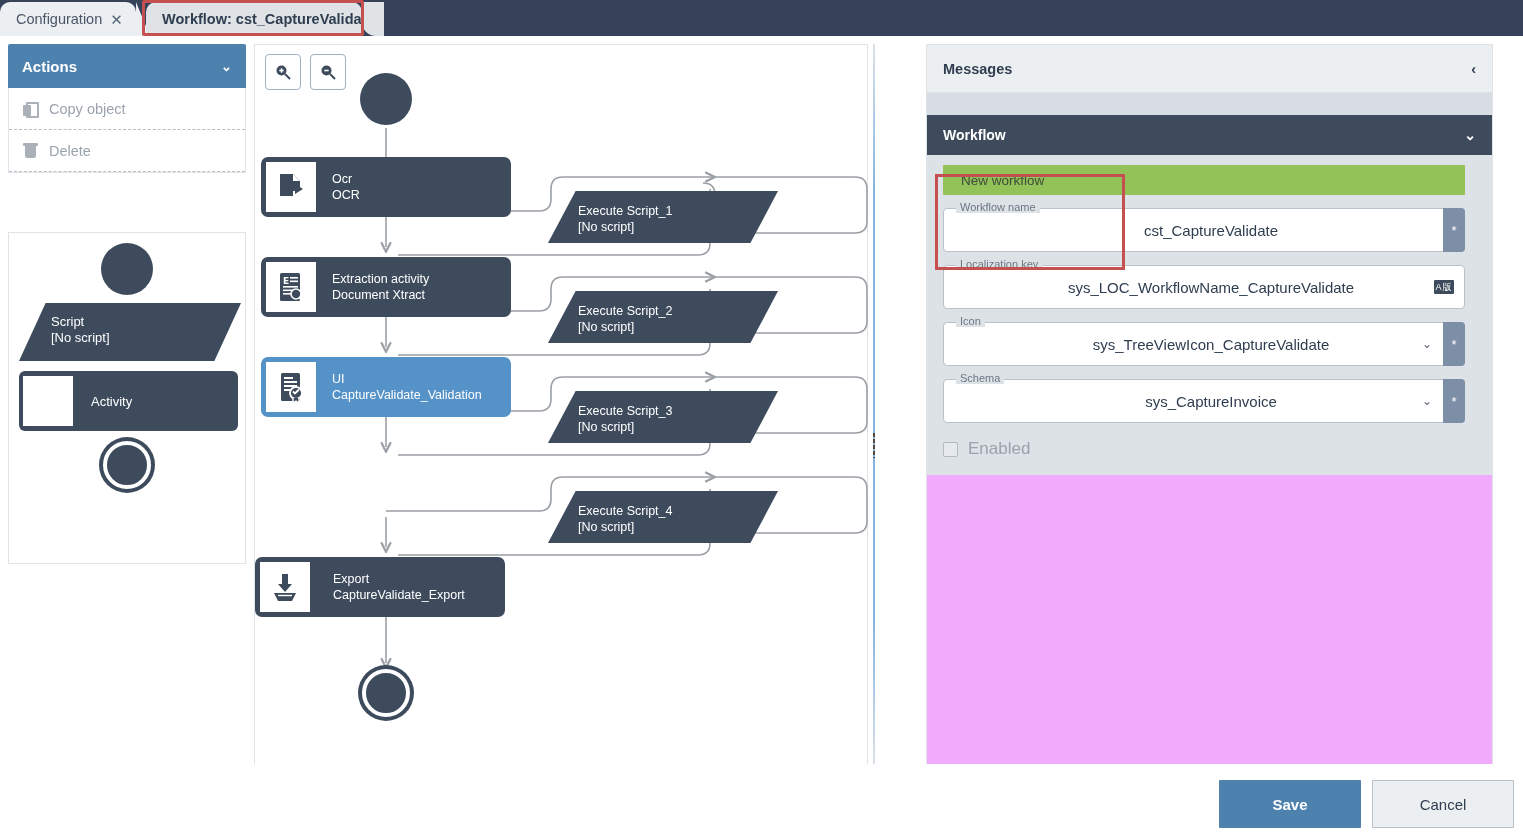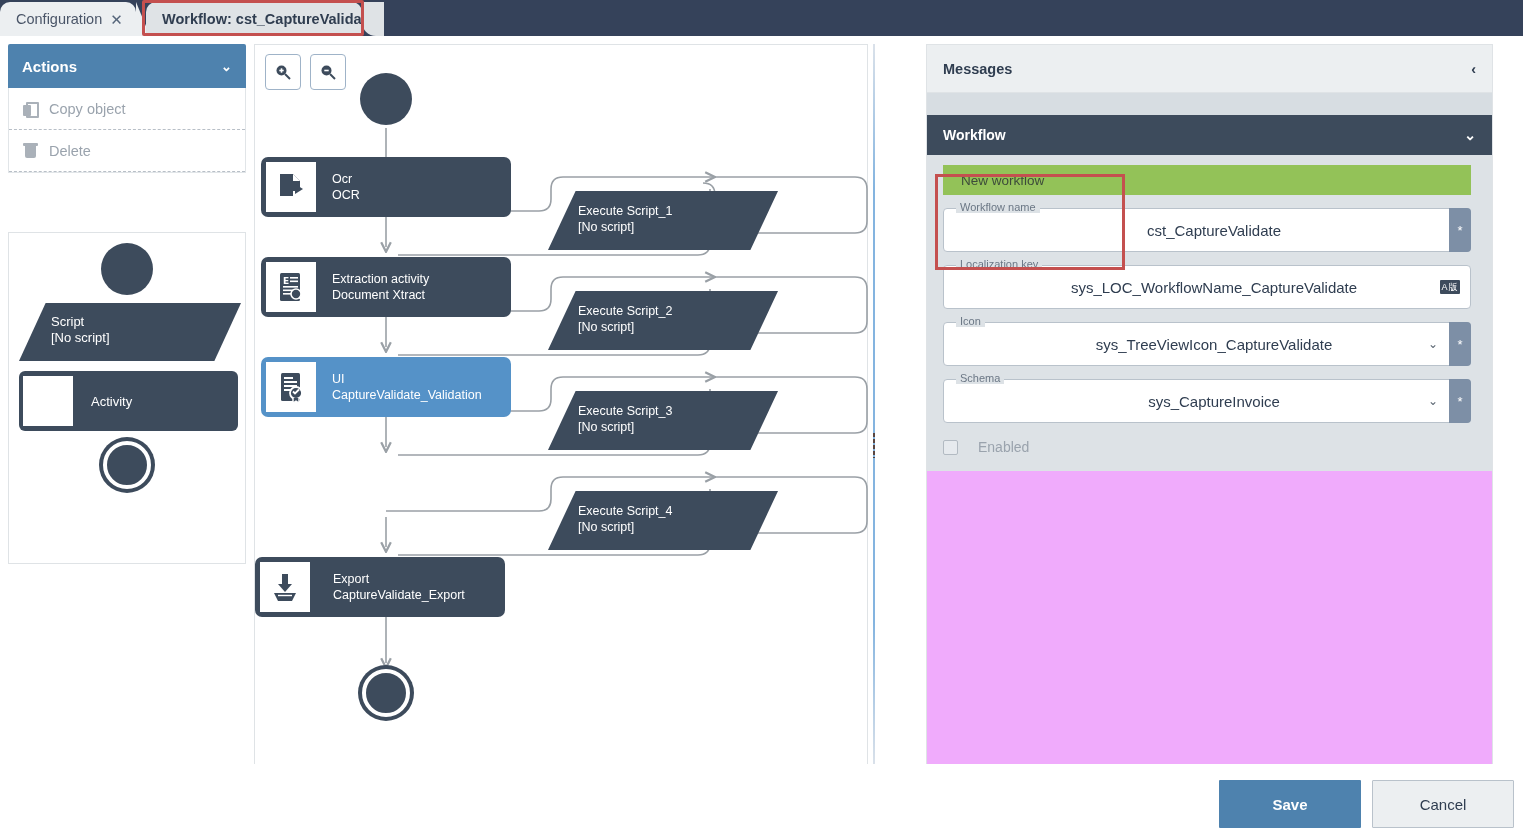--- a/index.html
+++ b/index.html
@@ -137,21 +137,21 @@
   .node.selected { background: #5592c8; }
   .node .nicon {
     width: 50px; height: 50px; background: #ffffff; margin-left: 5px; flex: 0 0 50px;
     display: flex; align-items: center; justify-content: center;
   }
   .node .ntext { margin-left: 16px; font-size: 12.5px; line-height: 16px; }
   .node .ntext .l1 { }
   .node .ntext .l2 { }
 
   .script-node {
-    position: absolute; width: 230px; height: 59px; background: #3d4b5c;
+    position: absolute; width: 230px; height: 52px; background: #3d4b5c;
     color: #ffffff; font-size: 12.5px; line-height: 16px;
     padding: 12px 0 0 30px;
     clip-path: polygon(12% 0, 100% 0, 88% 100%, 0 100%);
   }
 
   .start-circle {
     position: absolute; width: 52px; height: 52px; border-radius: 50%; background: #3d4b5c;
   }
   .end-circle {
     position: absolute; width: 48px; height: 48px; border-radius: 50%;
@@ -183,21 +183,21 @@
     justify-content: space-between; padding: 0 16px;
     font-size: 14.5px; font-weight: bold; color: #2f3d50;
     border-bottom: 1px solid #dfe3e6;
   }
   .panel-gap { height: 22px; background: #d7dde2; }
   .section-head {
     height: 40px; background: #3d4b5c; color: #ffffff;
     display: flex; align-items: center; justify-content: space-between;
     padding: 8px 16px; font-size: 14px; font-weight: bold;
   }
-  .section-body { background: #dde2e6; padding: 10px 21px 16px 16px; }
+  .section-body { background: #dde2e6; padding: 10px 27px 16px 16px; }
 
   .banner {
     height: 30px; background: #93c258; color: #3d4b3a; font-size: 13.5px;
     display: flex; align-items: center; padding-left: 18px;
   }
 
   .field {
     position: relative; margin-top: 13px; height: 44px;
     background: #ffffff; border: 1px solid #b9c2cb; border-radius: 4px;
     display: flex; align-items: center; justify-content: center;
@@ -219,22 +219,22 @@
     position: absolute; right: 10px; width: 20px; height: 14px; background: #3d4b5c;
     color: #ffffff; font-size: 9px; display: flex; align-items: center;
     justify-content: center; letter-spacing: 1px; border-radius: 1px;
   }
   .wf-name-box { position: relative; }
   .name-highlight {
     position: absolute; left: -8px; top: -34px; width: 190px; height: 96px;
     border: 3px solid #c4504f; pointer-events: none; z-index: 5;
   }
   .checkbox-row {
-    display: flex; align-items: center; gap: 20px; margin-top: 16px;
-    color: #9aa3ad; font-size: 14px;
+    display: flex; align-items: center; gap: 10px; margin-top: 16px;
+    color: #9aa3ad; font-size: 17px;
   }
   .cb {
     width: 15px; height: 15px; border: 1px solid #b2bac2; background: #e6eaee; border-radius: 2px;
   }
 
   
   .footer {
     position: absolute; left: 0; top: 764px; width: 1523px; height: 72px; background: #ffffff;
   }
   .btn {

